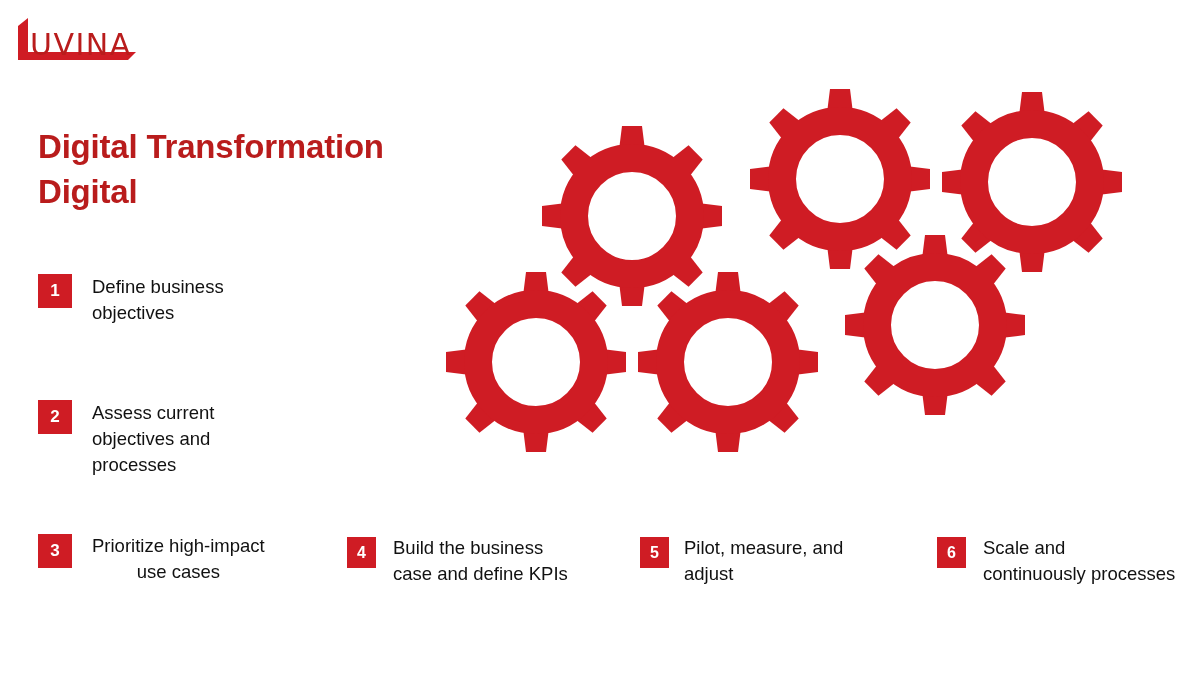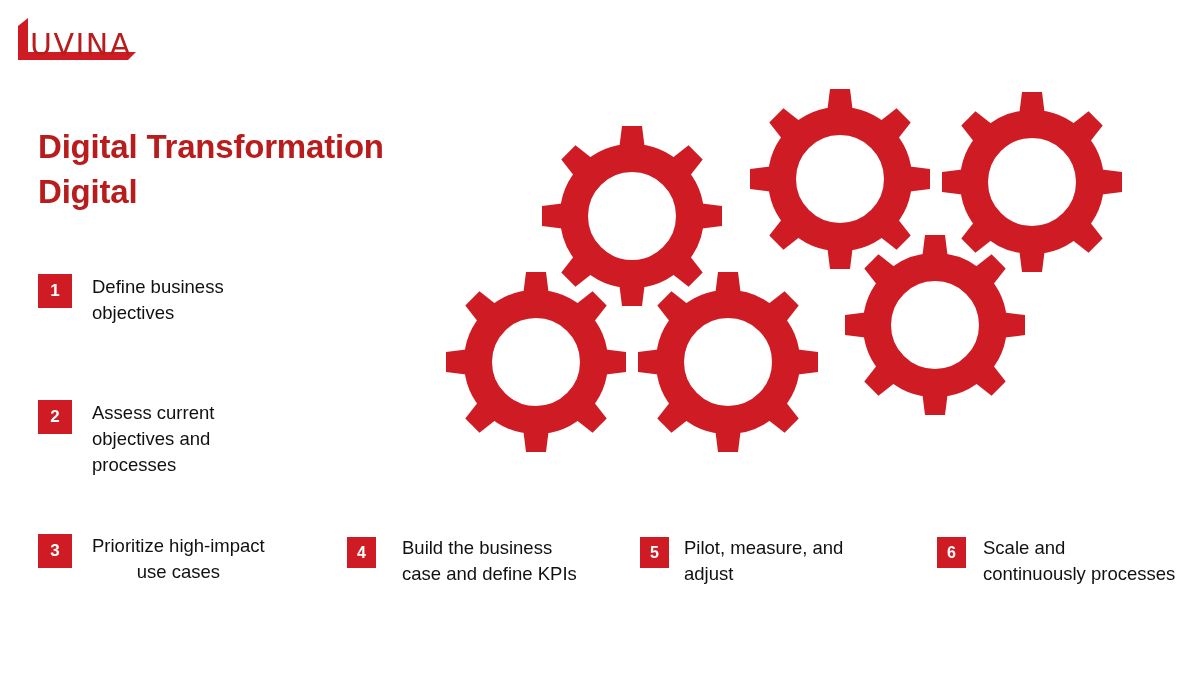--- a/index.html
+++ b/index.html
@@ -113,21 +113,21 @@
 <div class="step" style="left:38px; top:534px;">
   <div class="badge lg">3</div>
   <div class="step-text" style="margin-left:20px; margin-top:-1px;text-align:center;">
     <span>Prioritize high-impact</span><br>
     <span>use cases</span>
   </div>
 </div>
 
 <div class="step" style="left:347px; top:537px;">
   <div class="badge sm">4</div>
-  <div class="step-text" style="margin-left:26px; margin-top:-2px;">
+  <div class="step-text" style="margin-left:17px; margin-top:-2px;">
     <span>Build the business</span><br>
     <span>case and define KPIs</span>
   </div>
 </div>
 
 <div class="step" style="left:640px; top:537px;">
   <div class="badge sm">5</div>
   <div class="step-text" style="margin-left:15px; margin-top:-2px;">
     <span>Pilot, measure, and</span><br>
     <span>adjust</span>

